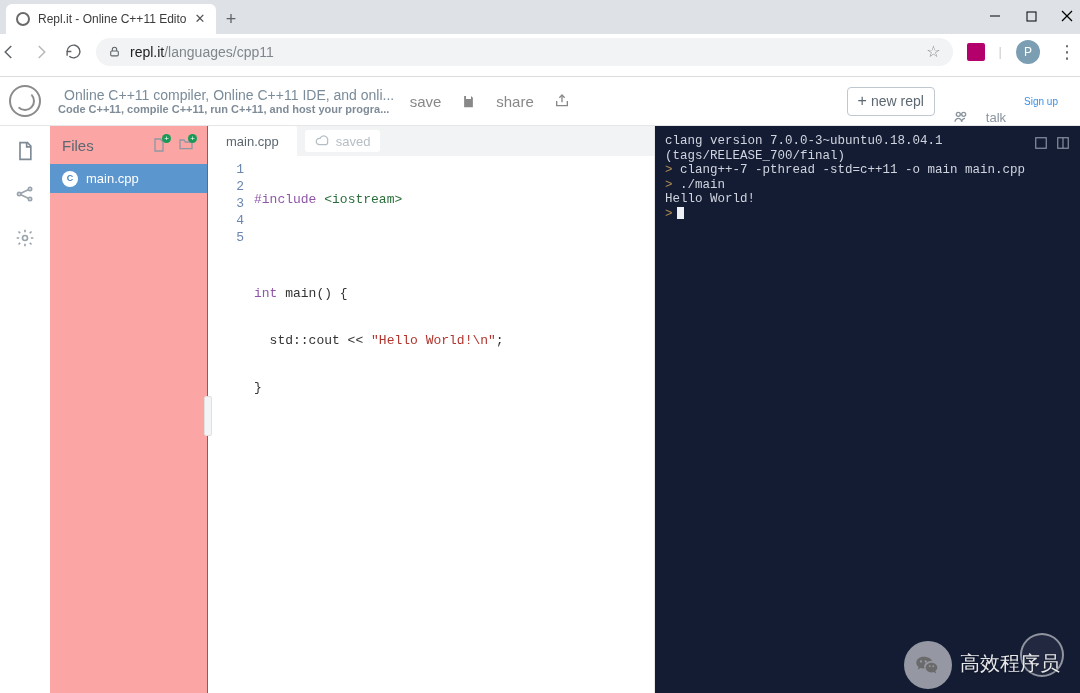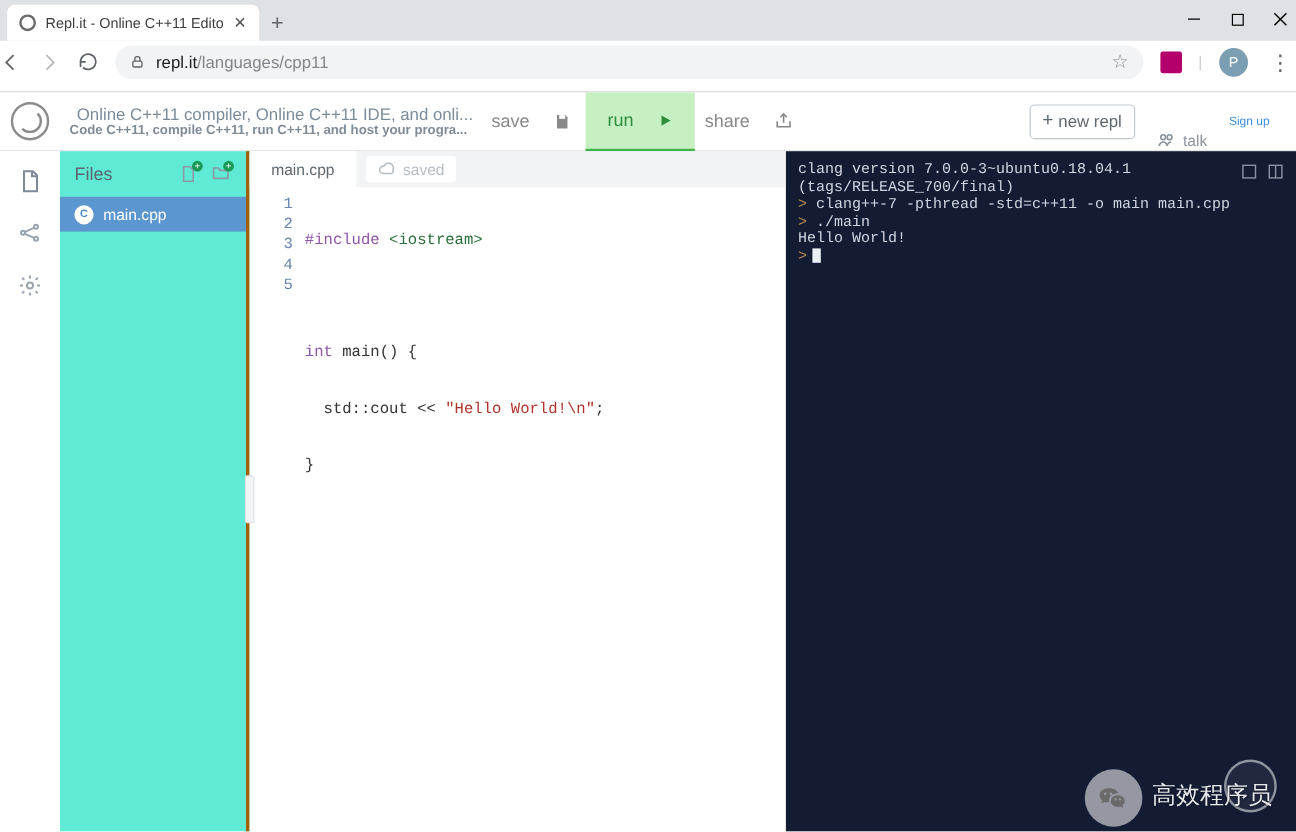--- a/index.html
+++ b/index.html
@@ -34,29 +34,29 @@
   .logo { width:32px; height:32px; border-radius:50%; border:2px solid #8b8b8b; display:inline-block; position:relative; }
   .logo::after { content:""; position:absolute; inset:4px; border:2px solid #8b8b8b; border-radius:50%; border-left-color:transparent; border-top-color:transparent; }
   .title-block { width:348px; padding: 0 8px; color:#506070; font-size:12px; overflow:hidden; }
   .title-top { display:flex; align-items:center; gap:6px; font-size:14px; color:#7a8b99; white-space:nowrap; }
   .title-top .lang-icon { width:15px; height:15px; border-radius:50%; background:#3ea6ff; display:inline-block; }
   .title-sub { font-size:11px; color:#7f8c98; font-weight:bold; white-space:nowrap; }
   .action { width:90px; height:49px; display:flex; align-items:center; justify-content:center; gap:20px; color:#888; font-size:15px; }
   .action.run { background:#c7f0c2; color:#2e8c3c; min-width:91px; border-bottom:2px solid #3bb24a; }
   .header-right { margin-left:auto; display:flex; align-items:center; gap:18px; padding-right:22px; }
   .new-repl-btn { height:29px; border:1px solid #bfc7cf; border-radius:4px; display:flex; align-items:center; gap:4px; padding:0 10px; color:#5c6770; font-size:14px; font-weight:500; }
-  .talk-link { color:#8a949e; display:flex; align-items:center; gap:6px;margin-top:32px; }
+  .talk-link { color:#8a949e; display:flex; align-items:center; gap:17px;margin-top:32px; }
   .signup { color:#3a8ee6; font-size:10px; }
 
   
   .main { display:flex; height:567px; width:100%; }
   .activity-bar { width:50px; background:#fff; display:flex; flex-direction:column; align-items:center; gap:24px; padding-top:14px; }
   .activity-icon { width:20px; height:20px; color:#a7b1ba; }
 
-  .file-panel { width:158px; background:#5eead4; border-right:3px solid #a16207; }
+  .file-panel { width:158px; background:#fca5a5; border-right:1px solid #a16207; }
   .file-panel-head { height:38px; display:flex; align-items:center; padding:0 12px; gap:8px; color:#5c6770; font-size:15px; }
   .file-panel-head .spacer{flex:1;}
   .add-file-icon,.add-folder-icon { width:18px; height:18px; color:#8d98a2; position:relative; }
   .add-badge { width:9px; height:9px; border-radius:50%; background:#199a57; position:absolute; right:-2px; top:-2px; display:flex; align-items:center; justify-content:center; color:#fff; font-size:8px; line-height:1; }
   .file-item { height:29px; background:#5c96ce; color:#fff; display:flex; align-items:center; padding:0 12px; gap:8px; font-size:13px; }
   .cpp-badge { width:16px; height:16px; border-radius:50%; background:#fff; color:#4a86c5; font-size:9px; font-weight:bold; display:flex; align-items:center; justify-content:center; line-height:1; }
 
   .editor-col { flex:1; position:relative; display:flex; flex-direction:column; border-right:1px solid #e6e6e6; min-width:0; }
   .splitter { position:absolute; left:-4px; top:270px; width:8px; height:40px; background:#f3f4f6; border:1px solid #e0e0e0; border-radius:2px; }
   .editor-tabs { height:30px; background:#f1f3f5; display:flex; align-items:center; }
@@ -156,26 +156,20 @@
         <span class="lang-icon"></span>
         <span>Online C++11 compiler, Online C++11 IDE, and onli...</span>
       </div>
     <div class="title-sub">Code C++11, compile C++11, run C++11, and host your progra...</div>
   </div>
   <div class="action">
     <span>save</span>
     <svg width="15" height="15" viewBox="0 0 24 24" fill="#888">
         <path d="M5 3h11l3 3v15H5z"></path>
         <rect x="8" y="3" width="8" height="5" fill="#fff"></rect>
-      </svg>
-  </div>
-  <div class="action run">
-    <span>run</span>
-    <svg width="13" height="13" viewBox="0 0 24 24" fill="#2e8c3c">
-        <polygon points="6,4 20,12 6,20"></polygon>
       </svg>
   </div>
   <div class="action">
     <span>share</span>
     <svg width="16" height="16" viewBox="0 0 24 24" fill="none" stroke="#888" stroke-width="2">
         <path d="M4 12v7h16v-7"></path>
         <path d="M12 3v11"></path>
         <polyline points="8 7 12 3 16 7"></polyline>
       </svg>
   </div>

